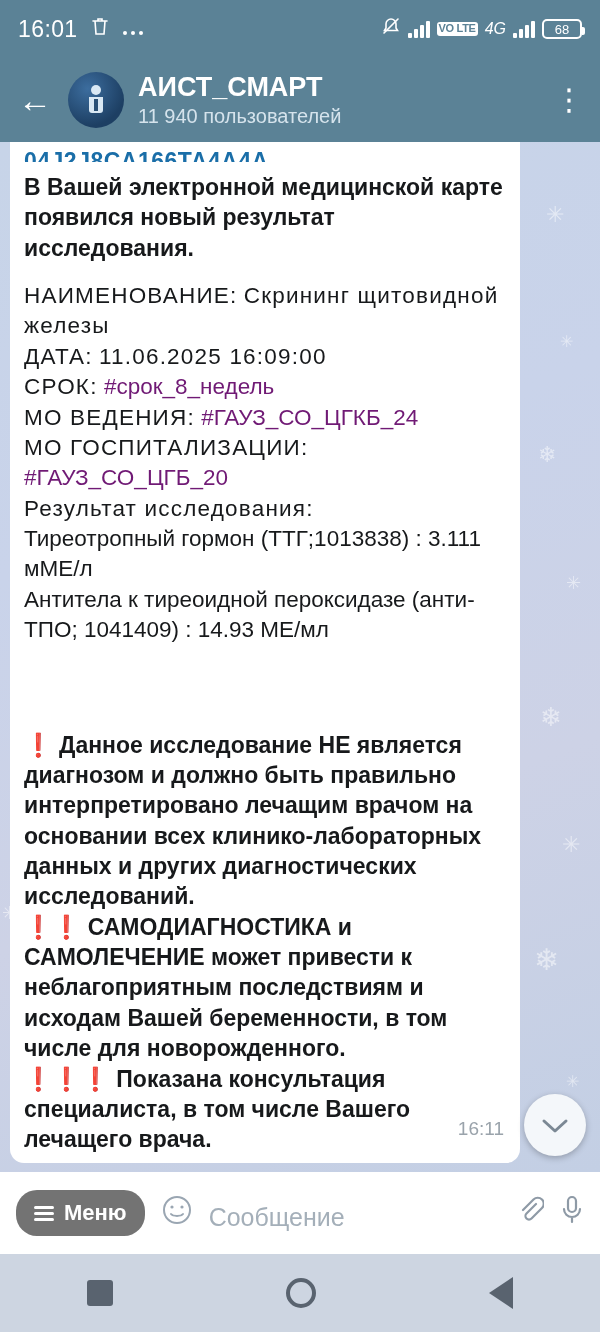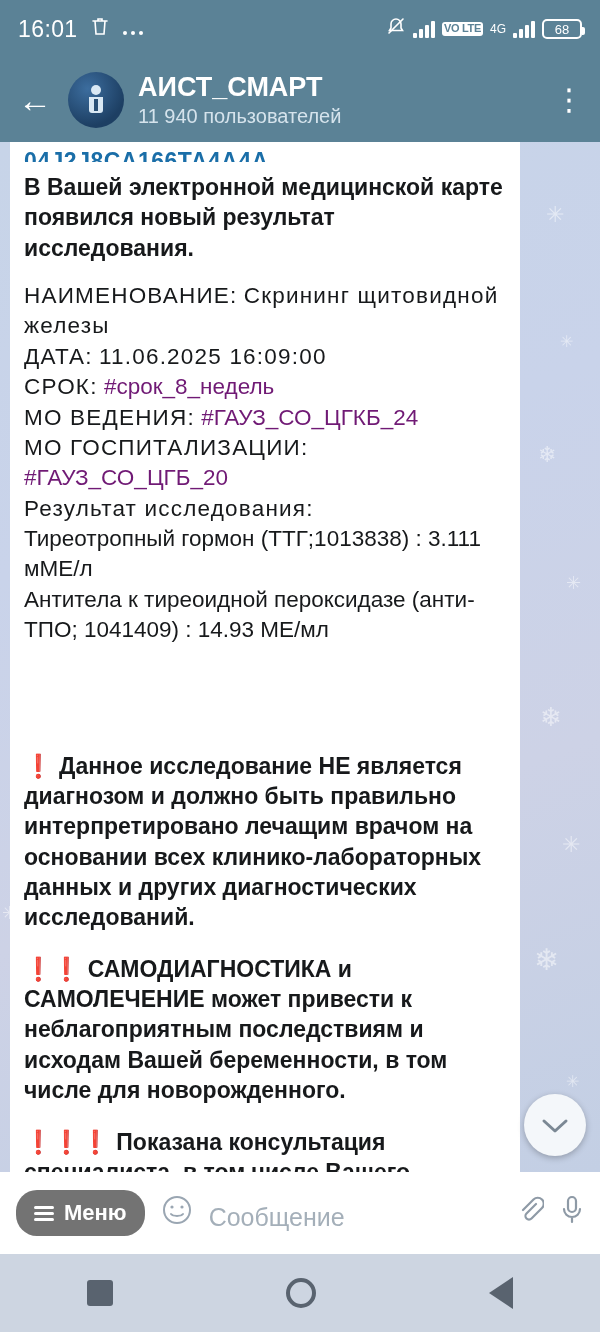--- a/index.html
+++ b/index.html
@@ -22,21 +22,21 @@
   .sb-right { display:flex; align-items:center; gap:7px; }
   .ic { display:inline-block; }
   .bars { display:flex; align-items:flex-end; gap:2px; height:18px; }
   .bars i { display:block; width:4px; background:#fff; border-radius:1px; }
   .bars i:nth-child(1){height:5px} .bars i:nth-child(2){height:9px}
   .bars i:nth-child(3){height:13px} .bars i:nth-child(4){height:17px}
   .simbadge {
     font-size:11px; background:#fff; color:#5b8296; border-radius:3px;
     padding:1px 2px; line-height:1.05; font-weight:bold; letter-spacing:-.3px;
   }
-  .net-label { font-size:12px; vertical-align:top; line-height:1; }
+  .net-label { font-size:16px; vertical-align:top; line-height:1;font-style:italic; }
   .battery {
     width:40px; height:20px; border:2px solid #fff; border-radius:5px;
     display:flex; align-items:center; justify-content:center; font-size:13px;
     position:relative;
   }
   .battery::after{content:"";position:absolute;right:-5px;top:6px;width:3px;height:8px;background:#fff;border-radius:0 2px 2px 0;}
 
   
   .chatheader {
     height:84px; background:#5b8296; color:#fff;
@@ -72,21 +72,21 @@
     color:#1a6ea8; font-size:23px; font-weight:bold; letter-spacing:.5px;
     height:14px; overflow:hidden; margin-bottom:10px;
   }
   .para { font-size:23px; line-height:1.32; font-weight:bold; color:#17191b; margin-bottom:18px; }
   .mono {
     font-family:"Liberation Sans", sans-serif; font-size:22.5px; line-height:1.35; color:#17191b;margin-top:7px;
   }
   .mono .k { letter-spacing:1.2px; }
   .link { color:#701a75; }
   .spacer-block { height:84px; }
-  .warn { font-size:23px; line-height:1.32; font-weight:bold; color:#17191b;margin-top:21px; }
+  .warn { font-size:23px; line-height:1.32; font-weight:bold; color:#17191b; }
   .excl { color:#e03a2f; font-weight:bold; }
   .time {
     position:absolute; right:16px; bottom:23px; font-size:19px; color:#9aa3ab;
   }
 
   .scrolldown {
     position:absolute; right:14px; bottom:16px; width:62px; height:62px; border-radius:50%;
     background:#f4f7fa; box-shadow:0 2px 6px rgba(0,0,0,.25);
     display:flex; align-items:center; justify-content:center; color:#7b8894; font-size:30px;
   }

